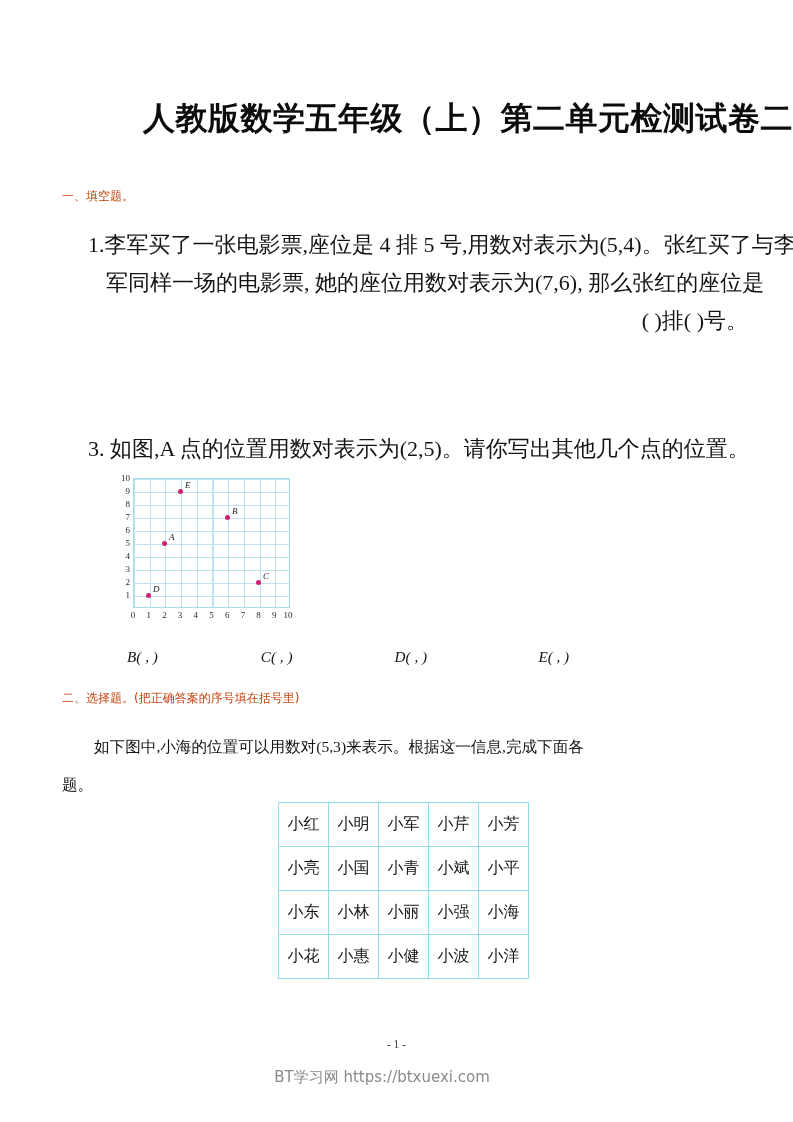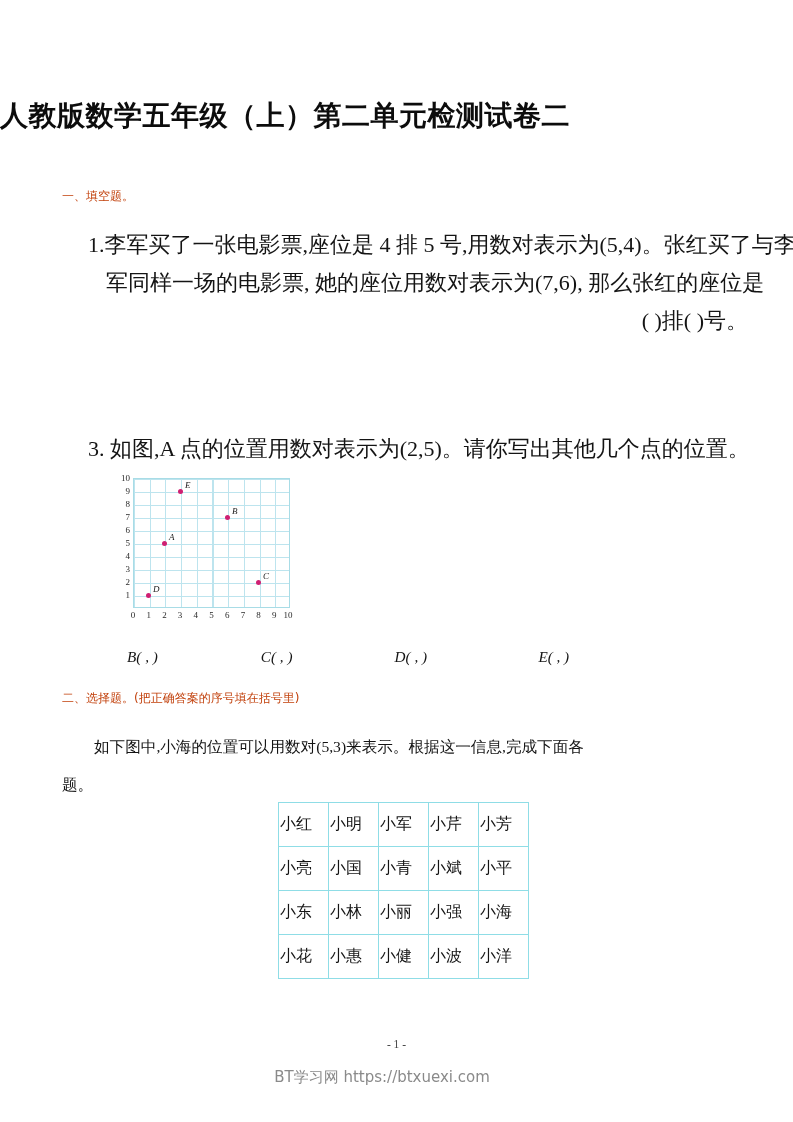--- a/index.html
+++ b/index.html
@@ -20,24 +20,24 @@
     inset: 0;
     padding: 0;
   }
 
   
   .doc-title {
     position: absolute;
     top: 97px;
     left: 0;
     width: 793px;
-    text-align: left;
+    text-align: right;
     font-family: "DejaVu Sans", "Liberation Sans", sans-serif;
     font-weight: bold;
-    font-size: 28px;
+    font-size: 32px;
     letter-spacing: 0.5px;
     color: #0c0c0c;
   }
 
   
   .section-head {
     position: absolute;
     left: 62px;
     font-family: "DejaVu Sans", "Liberation Sans", sans-serif;
     font-weight: normal;
@@ -157,21 +157,21 @@
   .name-table {
     position: absolute;
     top: 802px;
     left: 278px;
     border-collapse: collapse;
   }
   .name-table td {
     width: 47px;
     height: 41px;
     border: 1px solid #8fdde6;
-    text-align: left;
+    text-align: center;
     vertical-align: middle;
     font-size: 16px;
     font-family: "DejaVu Sans", "Liberation Sans", sans-serif;
     color: #141414;
   }
 
   
   .page-num {
     position: absolute;
     top: 1038px;

